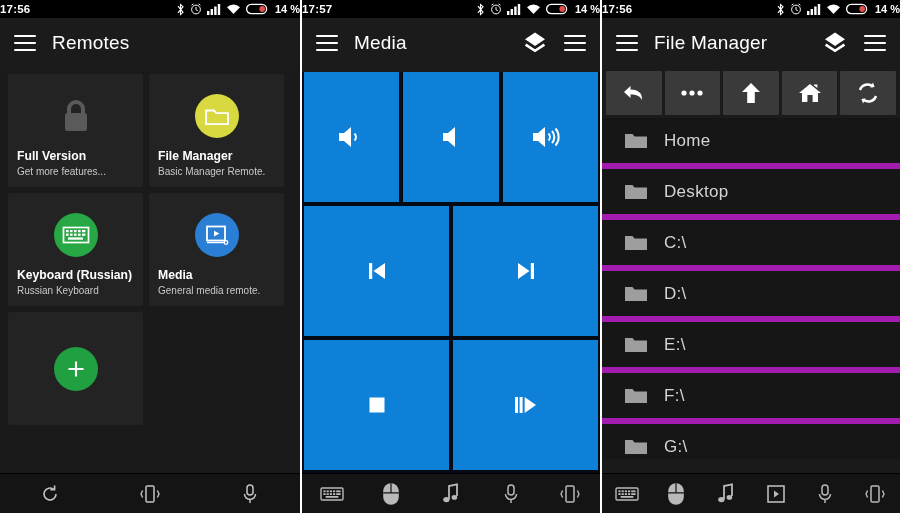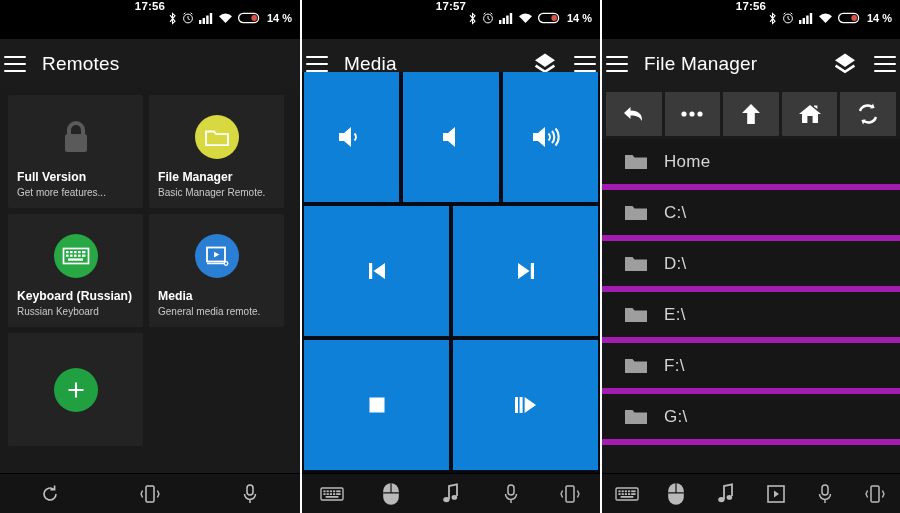--- a/index.html
+++ b/index.html
@@ -11,32 +11,32 @@
   }
   .screens { display: flex; width: 900px; height: 513px; background: #ffffff; }
   .phone { position: relative; height: 513px; background: #1a1a1a; overflow: hidden; }
   .phone-1 { width: 300px; }
   .gap { width: 2px; height: 513px; background: #ffffff; flex: 0 0 2px; }
   .phone-2 { width: 298px; }
   .phone-3 { width: 298px; }
 
   
   .statusbar {
-    height: 39px; background: #000000; display: flex; align-items: center;
-    padding: 0 8px; color: #ffffff; font-size: 11.5px; font-weight: bold; flex-direction: column;
+    height: 18px; background: #000000; display: flex; align-items: center;
+    padding: 0 0; color: #ffffff; font-size: 11.5px; font-weight: bold;
   }
   .status-time { letter-spacing: .2px; }
   .status-right { margin-left: auto; display: flex; gap: 5px; }
   .status-right svg { display: block; }
   .battery-pct { font-size: 11px; font-weight: bold; letter-spacing: 0; }
 
   
   .appbar {
     height: 50px; background: #1b1b1b; display: flex; align-items: center;
-    padding: 0 4px; gap: 16px;
+    padding: 0 14px; gap: 16px;
   }
   .appbar-title { color: #ffffff; font-size: 19px; font-weight: normal; letter-spacing: .2px; }
   .appbar-spacer { flex: 1; }
   .icon-btn { display: flex; align-items: center; justify-content: center; cursor: pointer; }
   .hamburger { width: 22px; height: 16px; display: flex; flex-direction: column; justify-content: space-between; }
   .hamburger i { display: block; height: 2.4px; background: #ffffff; border-radius: 1px; }
 
   
   .tiles {
     padding: 6px 8px 4px 8px; display: flex; flex-wrap: wrap;
@@ -491,20 +491,26 @@
 
     <div class="fm-list">
 
       <div class="fm-row">
         <svg width="24" height="20" viewBox="0 0 24 20">
             <path d="M1 3h7.5l2 2.6H23V17H1z" fill="#9e9e9e"></path>
           </svg>
         <span class="fm-label">Home</span>
       </div>
 
+      <div class="fm-row">
+        <svg width="24" height="20" viewBox="0 0 24 20">
+            <path d="M1 3h7.5l2 2.6H23V17H1z" fill="#9e9e9e"></path>
+          </svg>
+        <span class="fm-label">Desktop</span>
+      </div>
 
       <div class="fm-row">
         <svg width="24" height="20" viewBox="0 0 24 20">
             <path d="M1 3h7.5l2 2.6H23V17H1z" fill="#9e9e9e"></path>
           </svg>
         <span class="fm-label">C:\</span>
       </div>
 
       <div class="fm-row">
         <svg width="24" height="20" viewBox="0 0 24 20">

